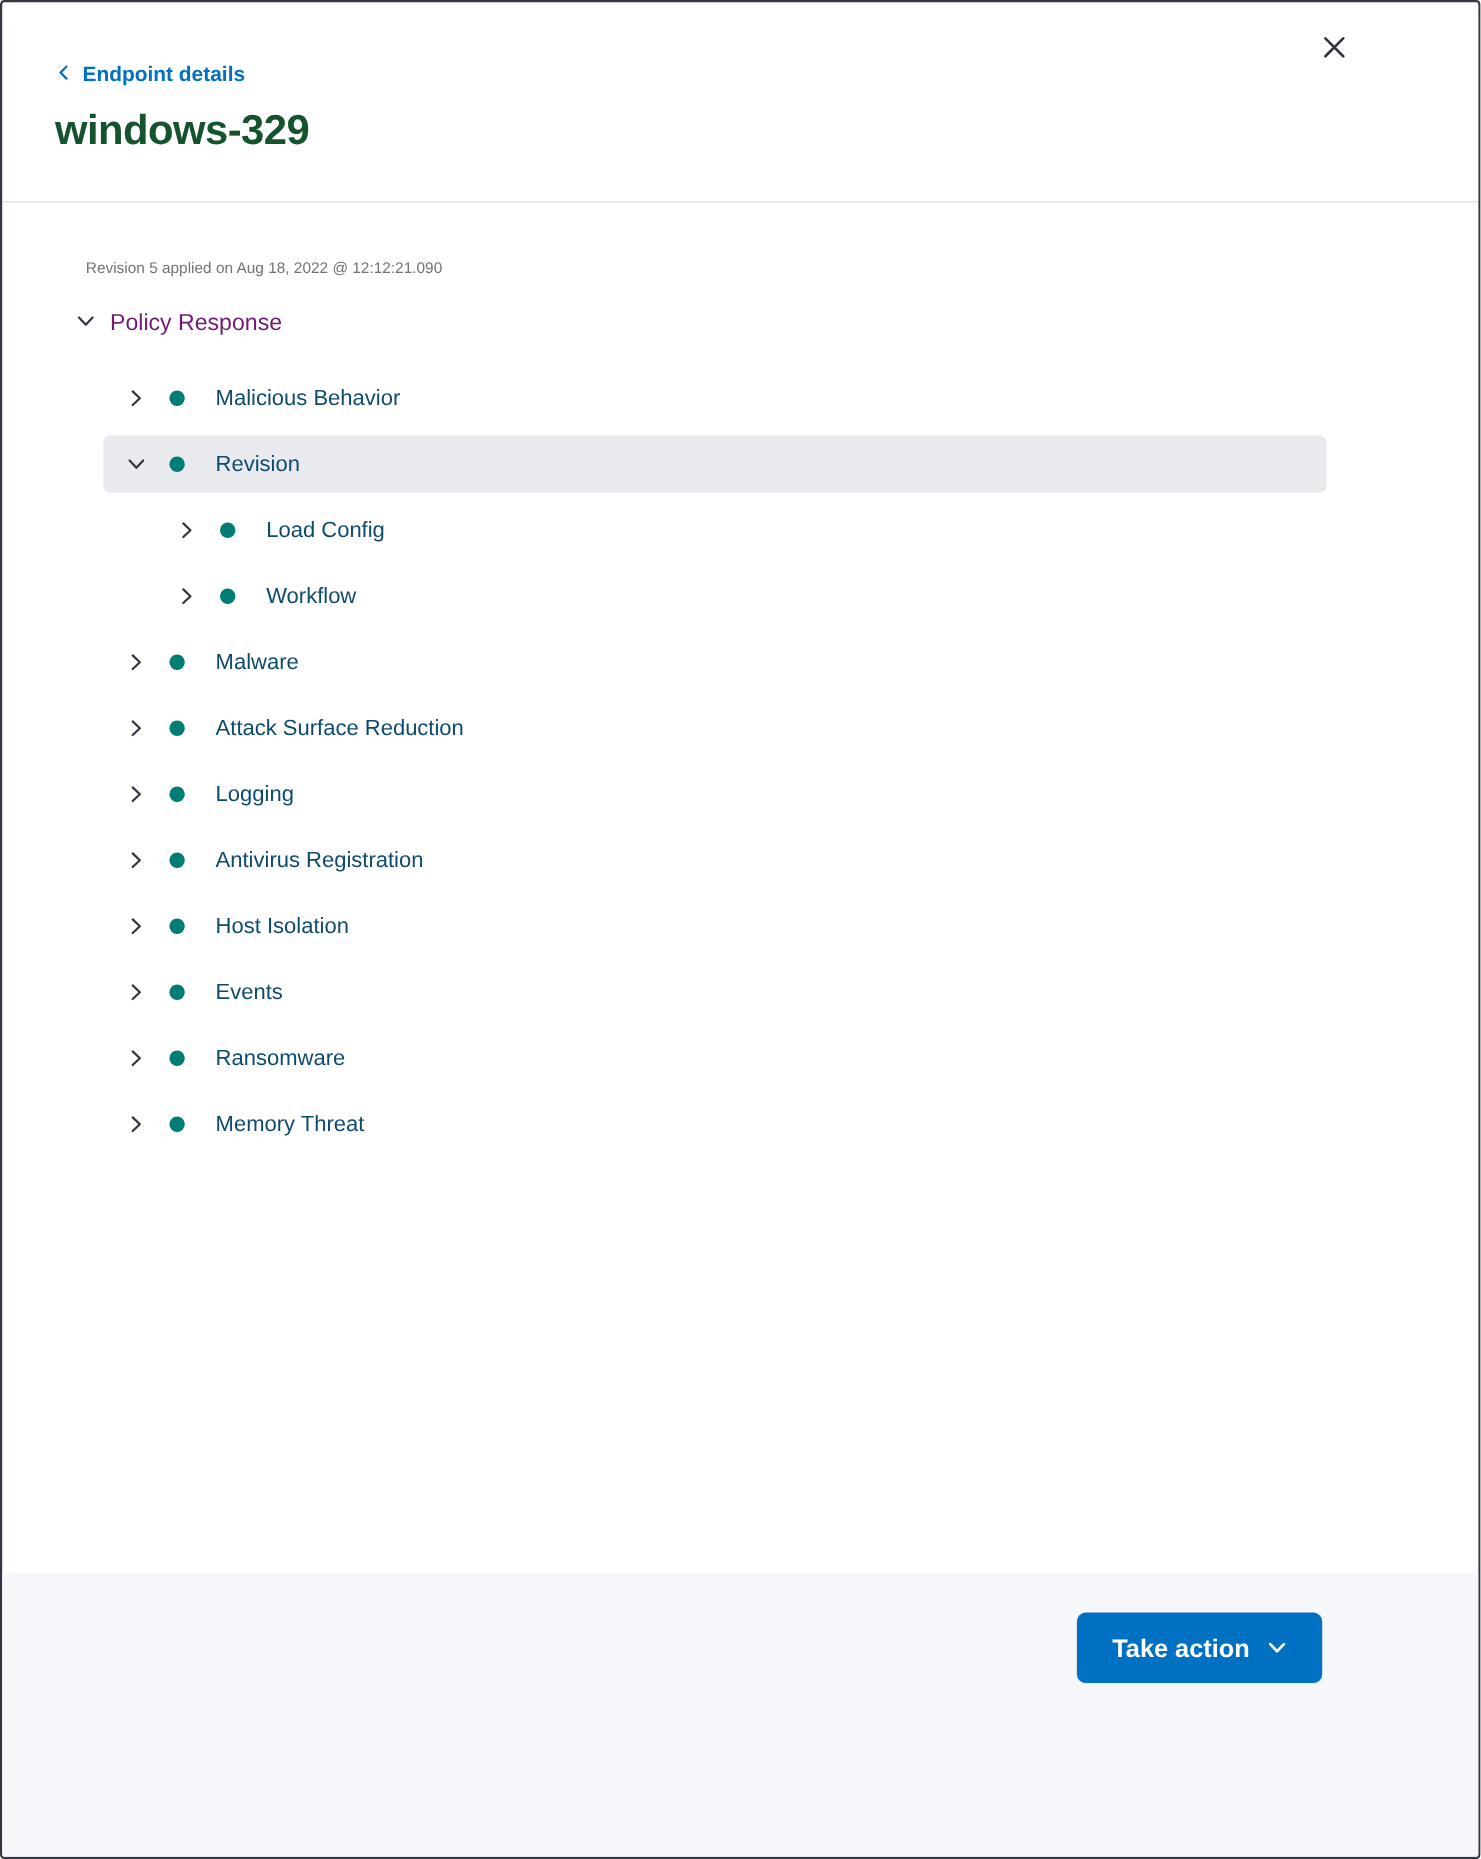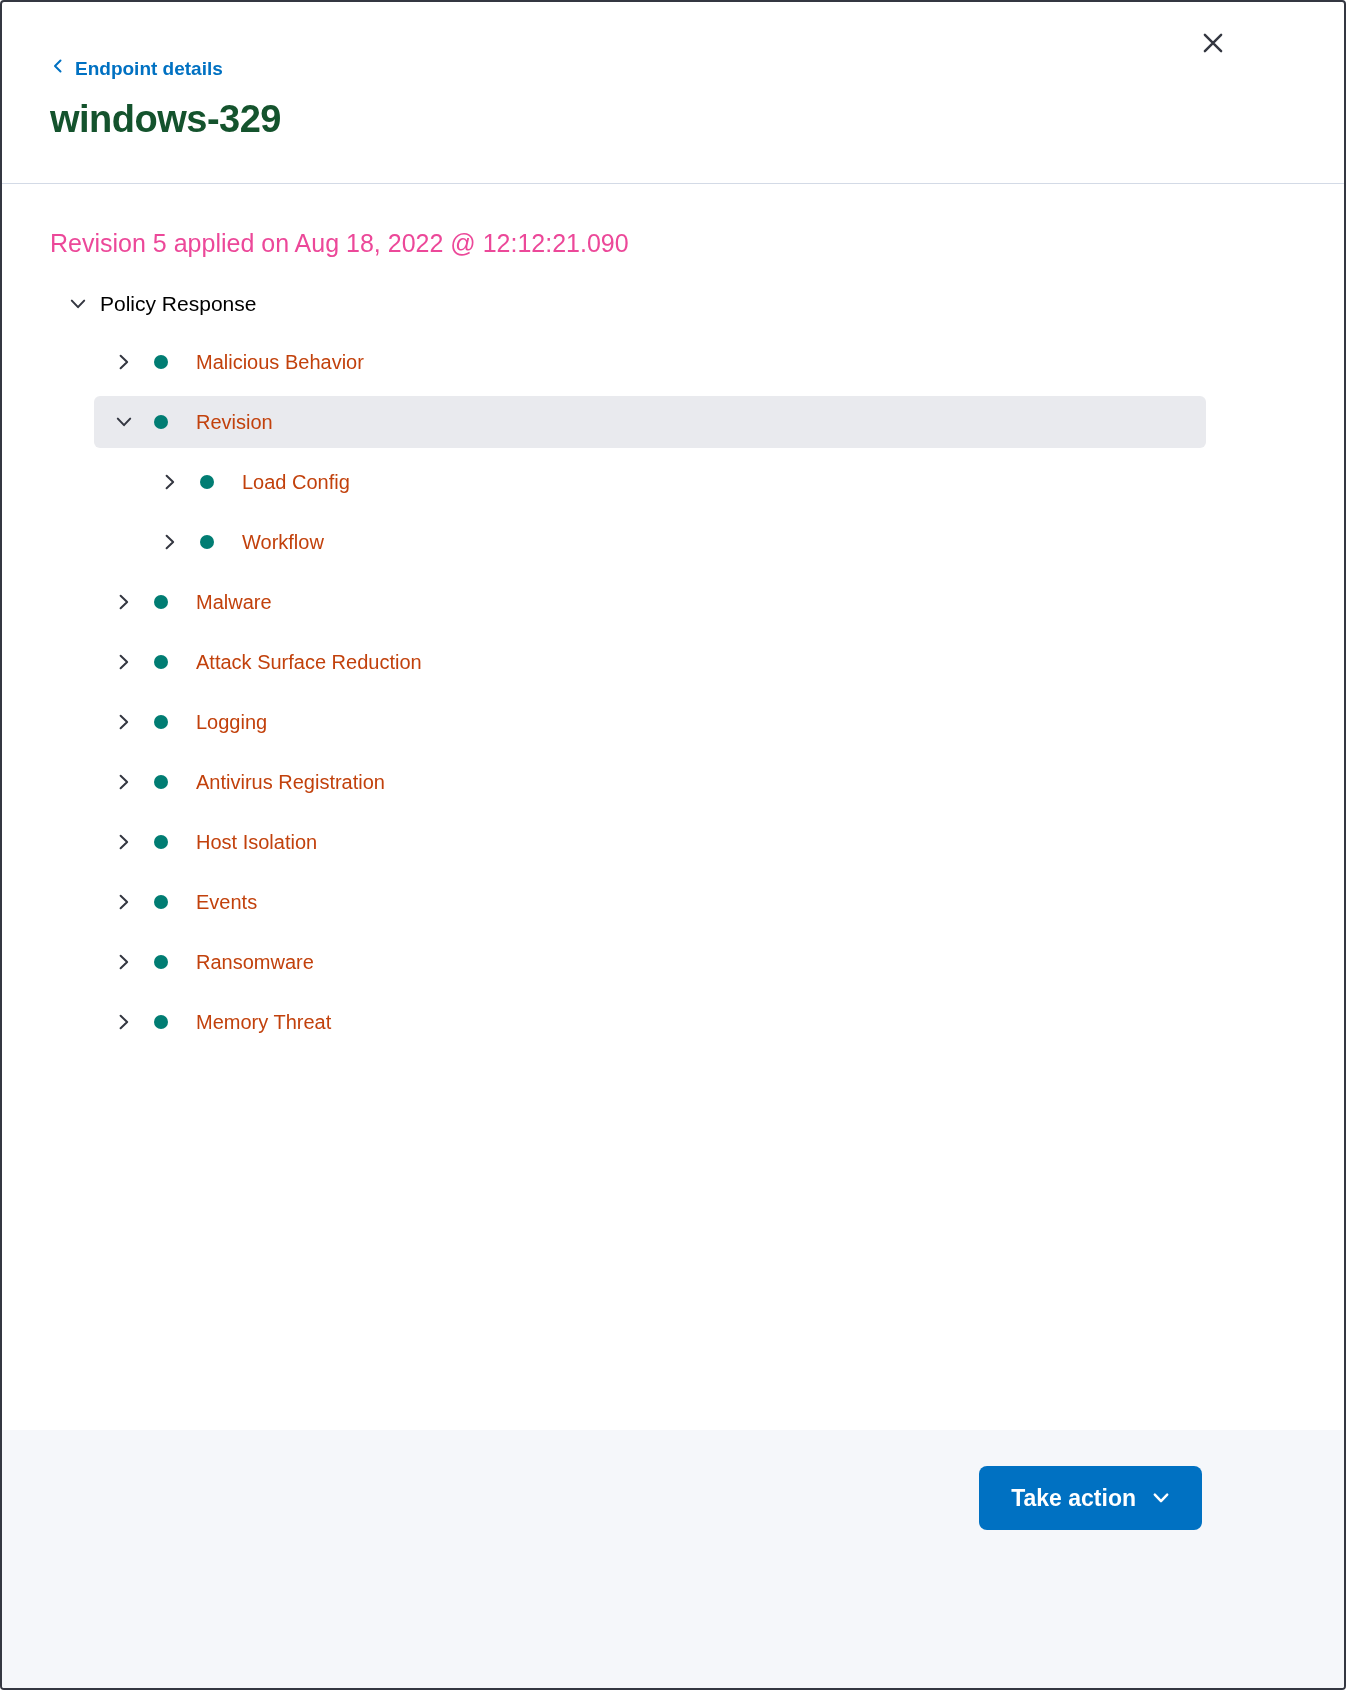--- a/index.html
+++ b/index.html
@@ -36,34 +36,34 @@
   .back-link svg { width: 16px; height: 16px; }
   .title {
     margin: 11px 0 0;
     font-size: 38px; line-height: 48px;
     font-weight: 700; color: #14532d;
     letter-spacing: -0.5px;
   }
   .divider { height: 1px; background: #D3DAE6; margin-top: 40px; }
 
   .body { padding: 46px 138px 0 48px; }
-  .revision { font-size: 25px; line-height: 26px; color: #ec4899; }
+  .revision { font-size: 14px; line-height: 26px; color: #737373; margin-left: 28px; }
 
   .tree { margin-top: 26px; }
   .row-root {
-    display: flex; align-items: center;
+    display: flex; 
     height: 44px; padding-left: 18px; margin-bottom: 10px;
-    font-size: 21px; color: #000000; cursor: pointer;
+    font-size: 21px; color: #701a75; cursor: pointer;
   }
   .row-root .chev { width: 20px; height: 20px; display: flex; margin-right: 12px; color: #343741; }
   .row {
     display: flex; align-items: center;
     height: 52px; margin-left: 44px; margin-bottom: 8px;
     padding-left: 20px; border-radius: 6px;
-    font-size: 20px; color: #c2410c; cursor: pointer;
+    font-size: 20px; color: #0c4a6e; cursor: pointer;
   }
   .row.level2 { padding-left: 66px; }
   .row.selected { background: var(--selected-row-bg, #E9EAEE); }
   .chev { width: 20px; height: 20px; display: flex; align-items: center; justify-content: center; margin-right: 20px; color: #343741; background: none; border: none; padding: 0; cursor: pointer; }
   .chev svg { width: 18px; height: 18px; display: block; }
   .dot {
     width: 14px; height: 14px; border-radius: 50%;
     background: var(--status-dot-teal, #017D73);
     margin-right: 28px; flex: none;
   }

